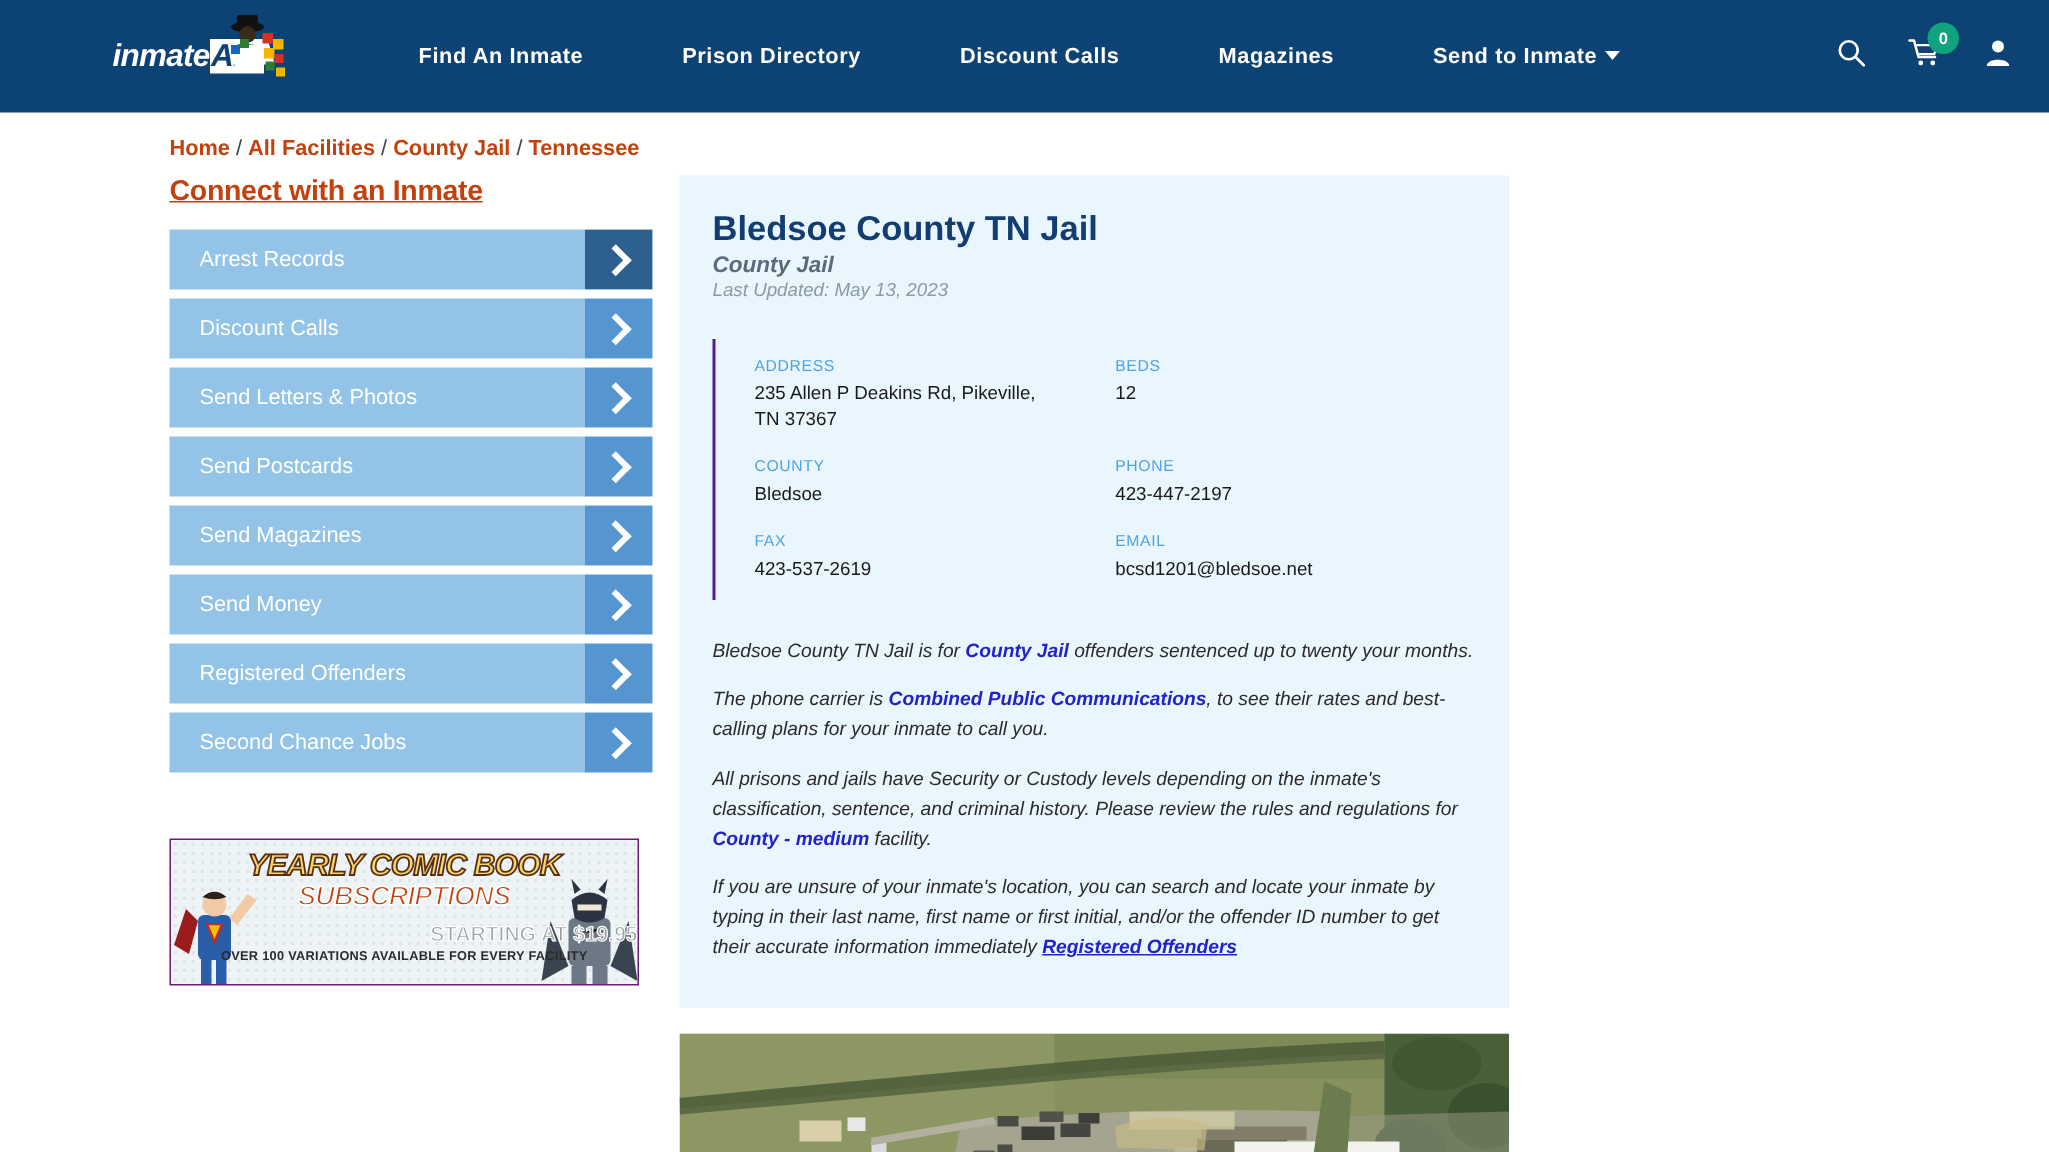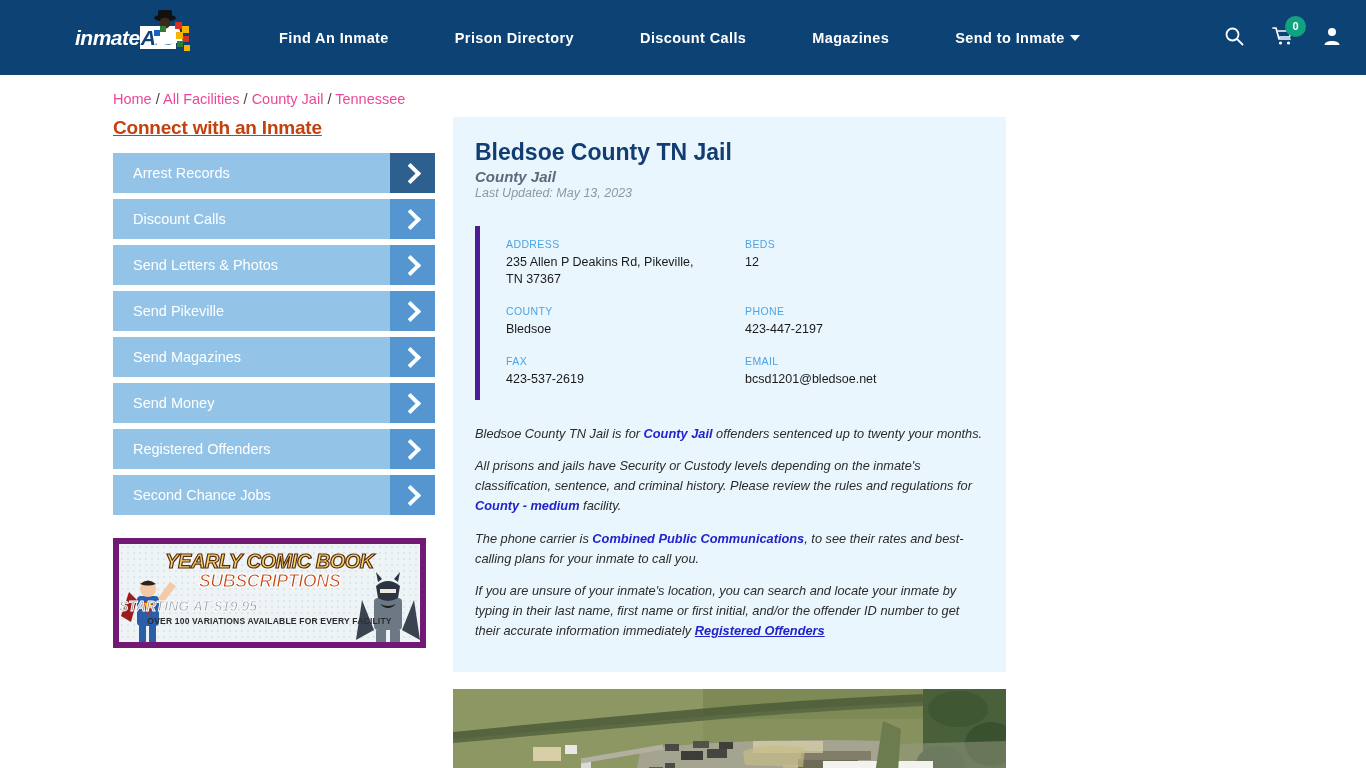--- a/index.html
+++ b/index.html
@@ -86,21 +86,21 @@
   .page {
     width: 1366px;
     padding: 0;
     position: relative;
   }
   .breadcrumb {
     margin: 16px 0 0 113px;
     font-size: 14.5px;
     color: #3b3bd6;
   }
-  .breadcrumb a { color: #ec4899; text-decoration: none; cursor: pointer; }
+  .breadcrumb a { color: #c2410c; text-decoration: none; cursor: pointer; font-weight: bold; }
   .breadcrumb .sep { color: #444; }
 
   .content-row {
     display: flex;
     margin-top: 10px;
     padding-left: 113px;
   }
 
   
   .sidebar { width: 322px; flex: 0 0 322px; }
@@ -136,24 +136,24 @@
   .chev {
     width: 15px; height: 15px;
     border-right: 4px solid #ffffff;
     border-bottom: 4px solid #ffffff;
     transform: rotate(-45deg);
     margin-left: -5px;
   }
 
   
   .ad-banner {
-    margin-top: 23px;
-    width: 313px; height: 110px;
+    margin-top: 44px;
+    width: 313px; height: 98px;
     background: #eef3f6;
-    border: 6px solid #701a75;
+    border: 1px solid #701a75;
     position: relative;
     overflow: hidden;
     cursor: pointer;
   }
   .ad-dots {
     position: absolute; inset: 0;
     background-image: radial-gradient(#dde6ec 1px, transparent 1px);
     background-size: 6px 6px;
   }
   .ad-t1 {
@@ -167,22 +167,22 @@
   .ad-t2 {
     position: absolute; top: 27px; left: 0; right: 0;
     text-align: center;
     font-size: 18px; font-weight: bold; font-style: italic;
     color: #c2410c;
     -webkit-text-stroke: 1.2px #ffffff;
     letter-spacing: -0.5px;
   }
   .ad-t3 {
     position: absolute; top: 54px; left: 0; right: 0;
-    text-align: left;
-    font-size: 14px; font-weight: bold; font-style: italic;
+    text-align: right;
+    font-size: 14px; font-weight: bold; 
     color: #9aa3a8;
     -webkit-text-stroke: 0.8px #ffffff;
   }
   .ad-t4 {
     position: absolute; top: 72px; left: 0; right: 0;
     text-align: center;
     font-size: 8.5px; font-weight: bold;
     color: #2b2b2b;
     letter-spacing: 0.2px;
   }
@@ -209,21 +209,21 @@
     margin: 0 0 1px 0;
   }
   .facility-updated {
     font-size: 12.5px; font-style: italic;
     color: #8b9aa6;
     margin: 0;
   }
 
   .info-block {
     margin-top: 26px;
-    border-left: 5px solid #4c1d95;
+    border-left: 2px solid #4c1d95;
     padding: 12px 0 12px 26px;
     display: grid;
     grid-template-columns: 1fr 1fr;
     row-gap: 17px;
   }
   .info-label {
     font-size: 10.5px;
     color: #4fa3e3;
     letter-spacing: 0.4px;
     margin-bottom: 4px;
@@ -355,21 +355,21 @@
             <span class="chev"></span>
           </span>
       </div>
       <div class="side-btn">
         <span class="side-btn-label">Send Letters &amp; Photos</span>
         <span class="side-btn-arrow">
             <span class="chev"></span>
           </span>
       </div>
       <div class="side-btn">
-        <span class="side-btn-label">Send Pikeville</span>
+        <span class="side-btn-label">Send Postcards</span>
         <span class="side-btn-arrow">
             <span class="chev"></span>
           </span>
       </div>
       <div class="side-btn">
         <span class="side-btn-label">Send Magazines</span>
         <span class="side-btn-arrow">
             <span class="chev"></span>
           </span>
       </div>
@@ -452,22 +452,22 @@
             <div class="info-value">423-537-2619</div>
           </div>
           <div>
             <div class="info-label">EMAIL</div>
             <div class="info-value">bcsd1201@bledsoe.net</div>
           </div>
         </div>
 
         <div class="prose">
           <p><span>Bledsoe County TN Jail is for </span><a class="lnk">County Jail</a><span> offenders sentenced up to twenty your months.</span></p>
+          <p><span>The phone carrier is </span><a class="lnk">Combined Public Communications</a><span>, to see their rates and best-calling plans for your inmate to call you.</span></p>
           <p><span>All prisons and jails have Security or Custody levels depending on the inmate's classification, sentence, and criminal history. Please review the rules and regulations for </span><a class="lnk">County - medium</a><span> facility.</span></p>
-          <p><span>The phone carrier is </span><a class="lnk">Combined Public Communications</a><span>, to see their rates and best-calling plans for your inmate to call you.</span></p>
           <p><span>If you are unsure of your inmate's location, you can search and locate your inmate by typing in their last name, first name or first initial, and/or the offender ID number to get their accurate information immediately </span><a class="lnk u">Registered Offenders</a></p>
         </div>
       </div>
 
 
       <div class="aerial">
         <svg width="553" height="98" viewBox="0 0 553 98" preserveAspectRatio="none">
           <rect x="0" y="0" width="553" height="98" fill="#87915e"></rect>
           <rect x="0" y="0" width="553" height="30" fill="#7d8a56"></rect>
           <rect x="0" y="0" width="250" height="98" fill="#8d9763"></rect>

